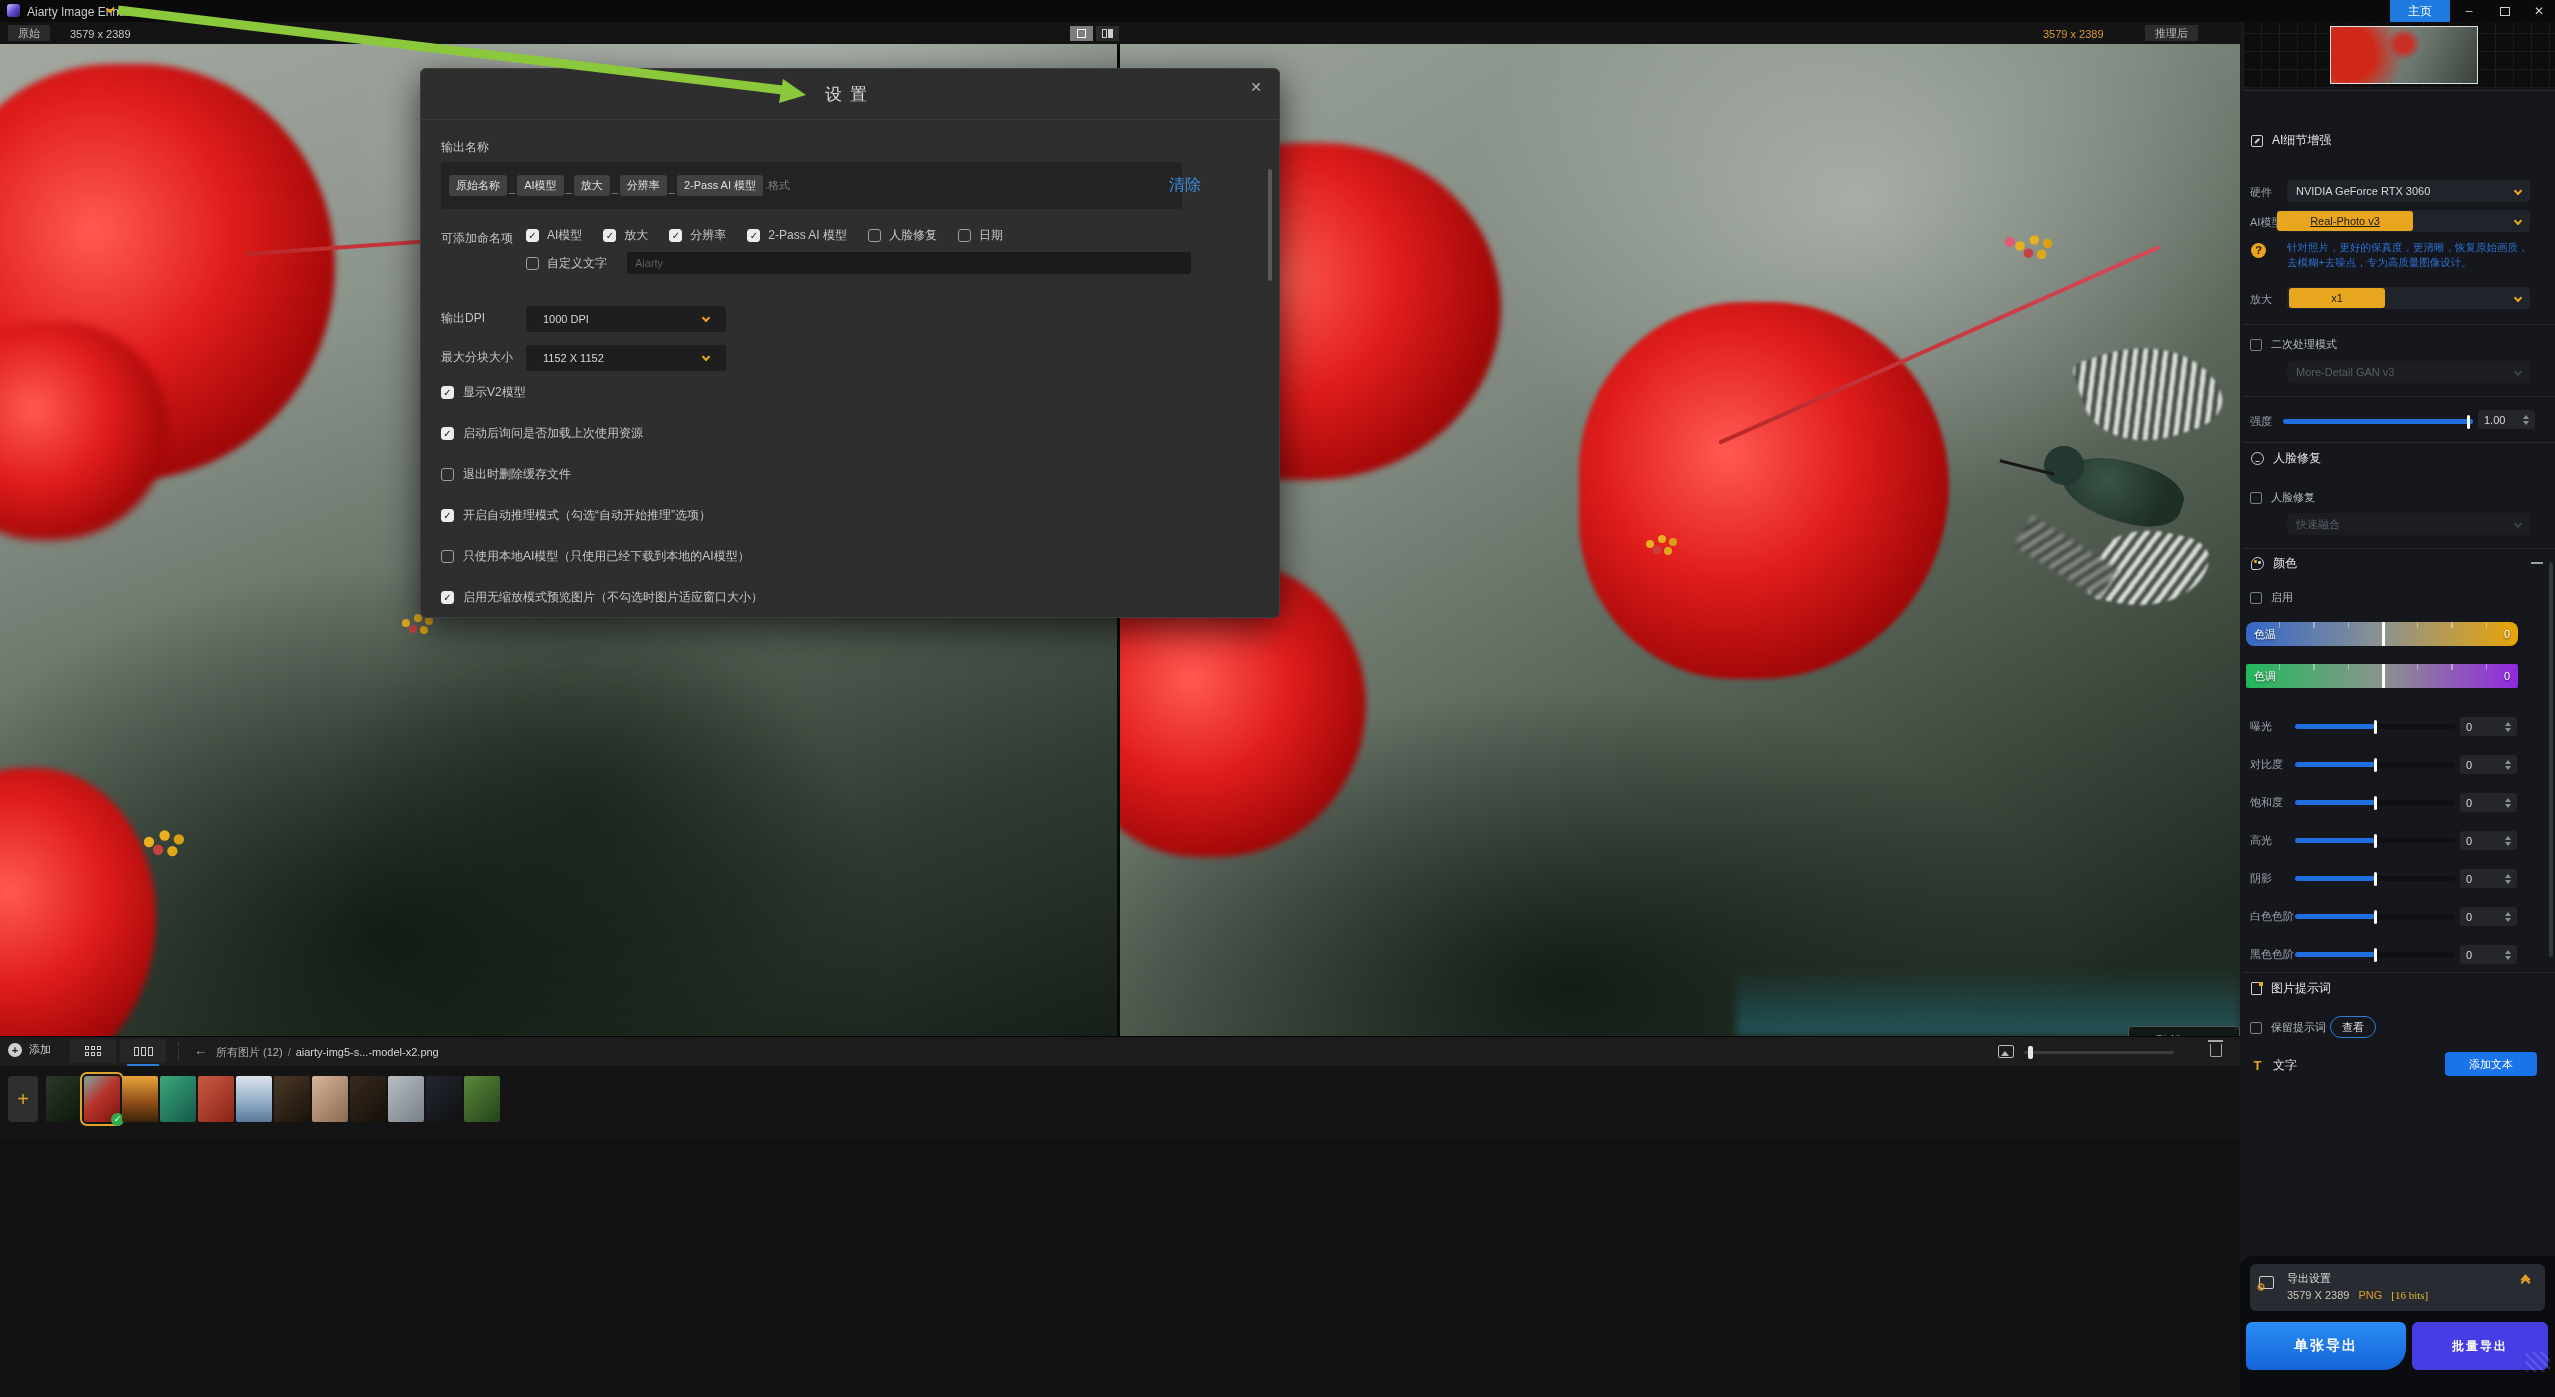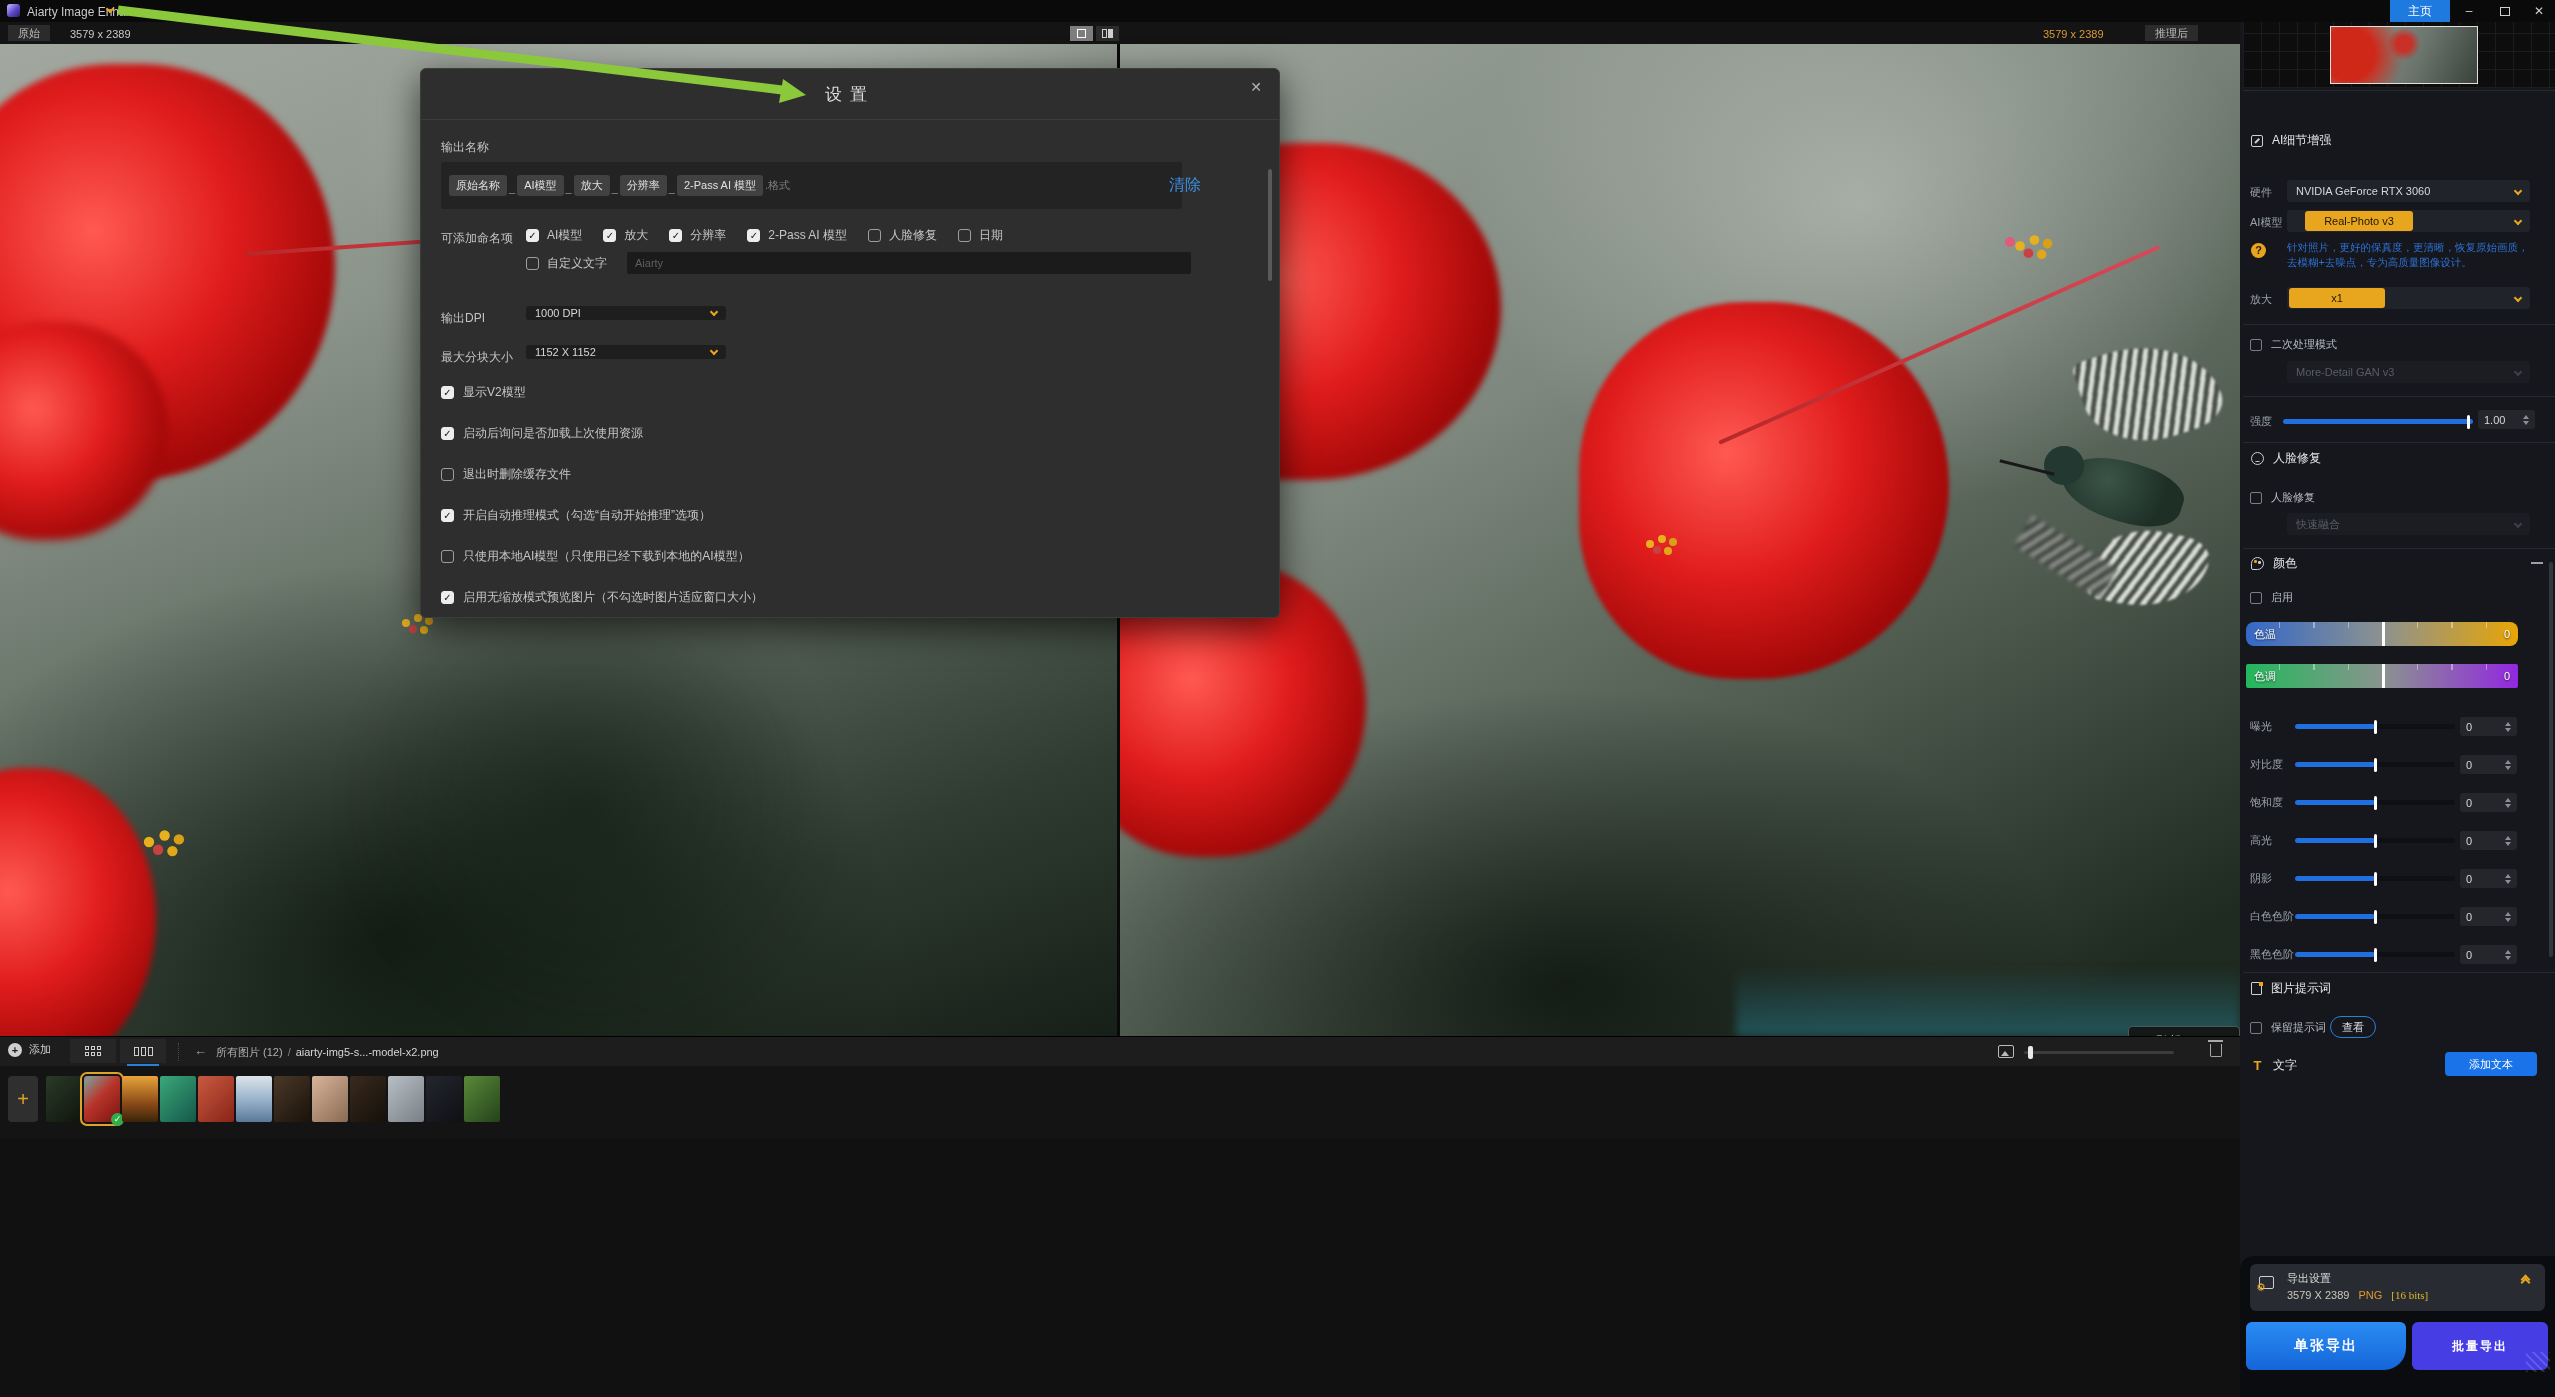--- a/index.html
+++ b/index.html
@@ -82,22 +82,22 @@
 #clear-btn{position:absolute;left:748px;top:106px;color:#3d8fe0;font-size:16px;}
 #addable-row{position:absolute;left:105px;top:158px;display:flex;gap:21px;align-items:center;}
 .opt{display:flex;align-items:center;gap:8px;font-size:12px;color:#c6c6c6;}
 .cb{display:inline-block;width:13px;height:13px;border:1px solid #9e9e9e;border-radius:3px;flex:0 0 auto;
   font-size:10px;line-height:11px;text-align:center;color:transparent;}
 .cb.checked{background:#ededed;border-color:#ededed;color:#151515;font-weight:bold;}
 #custom-row{position:absolute;left:105px;top:183px;display:flex;align-items:center;gap:8px;font-size:12px;color:#c6c6c6;}
 #custom-input{width:564px;height:22px;background:#1b1b1b;border:none;border-radius:2px;color:#ddd;
   padding-left:8px;font-size:11px;margin-left:12px;outline:none;}
 #custom-input::placeholder{color:#5f5f5f;}
-.ddl{position:absolute;height:14px;background:#1e1e1e;border-radius:3px;display:flex;align-items:center;
-  justify-content:space-between;padding:0 9px;font-size:11px;color:#d8d8d8;}
+.ddl{position:absolute;height:26px;background:#1e1e1e;border-radius:3px;display:flex;align-items:center;
+  justify-content:space-between;padding:0 17px;font-size:11px;color:#d8d8d8;}
 .ddl .chev{margin-top:-3px;}
 #dlg-checks{position:absolute;left:20px;top:315px;display:flex;flex-direction:column;gap:24px;}
 .dlg-check{display:flex;align-items:center;gap:9px;font-size:12px;color:#c6c6c6;}
 #dlg-scroll{position:absolute;left:847px;top:100px;width:4px;height:112px;background:#5a5a5a;border-radius:2px;}
 
 
 #arrow-svg{position:absolute;left:0;top:0;z-index:60;pointer-events:none;}
 
 
 #bottombar{position:absolute;left:0;top:1036px;width:2240px;height:30px;background:#1d1d1d;z-index:10;border-top:1px solid #000;}
@@ -470,21 +470,21 @@
       <span class="plabel-abs" style="left:7px;top:163px;">硬件</span>
       <div class="pddl" style="top:158px;">
         <span>NVIDIA GeForce RTX 3060</span>
         <span class="chev"></span>
       </div>
       <span class="plabel-abs" style="left:7px;top:193px;">AI模型</span>
       <div class="pddl" style="top:188px;">
         <span></span>
           <span class="chev"></span>
       </div>
-      <div class="pill" style="left:62px;top:189px;width:108px;">Real-Photo  v3</div>
+      <div class="pill" style="left:34px;top:189px;width:136px;text-decoration:underline;">Real-Photo  v3</div>
       <span class="help" style="left:8px;top:221px;">?</span>
       <span class="desc" style="top:219px;">针对照片，更好的保真度，更清晰，恢复原始画质，</span>
       <span class="desc" style="top:234px;">去模糊+去噪点，专为高质量图像设计。</span>
       <span class="plabel-abs" style="left:7px;top:270px;">放大</span>
       <div class="pddl" style="top:265px;">
         <span></span>
           <span class="chev"></span>
       </div>
       <div class="pill" style="left:46px;top:266px;width:96px;">x1</div>
       <div class="pdiv" style="top:302px;"></div>

